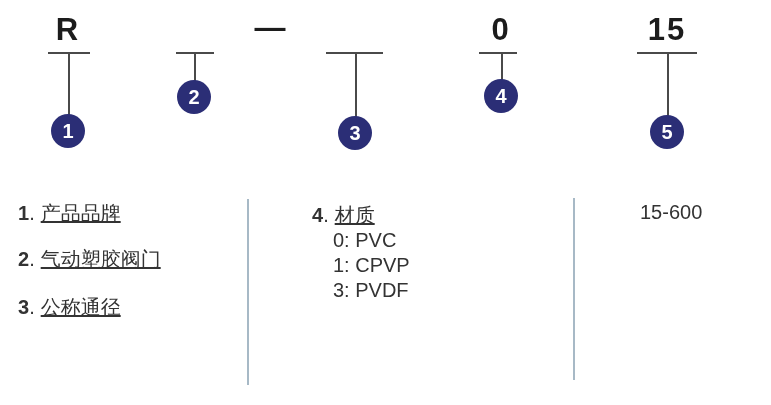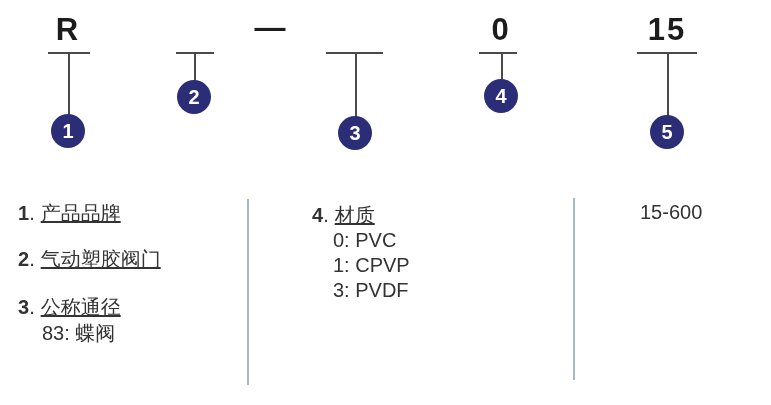--- a/index.html
+++ b/index.html
@@ -115,21 +115,20 @@
   <div class="col col-1" style="left:18px;top:200px">
     <div class="item">
       <span class="num">1</span><span class="dot">.</span><span class="lbl">产品品牌</span>
     </div>
     <div class="item gap-1">
       <span class="num">2</span><span class="dot">.</span><span class="lbl">气动塑胶阀门</span>
     </div>
     <div class="item gap-2">
       <span class="num">3</span><span class="dot">.</span><span class="lbl">公称通径</span>
     </div>
-    <div class="sub">83: 蝶阀</div>
   </div>
 
   <div class="col col-2" style="left:312px;top:203px">
     <div class="item">
       <span class="num">4</span><span class="dot">.</span><span class="lbl">材质</span>
     </div>
     <div class="sub">0: PVC</div>
     <div class="sub">1: CPVP</div>
     <div class="sub">3: PVDF</div>
   </div>

